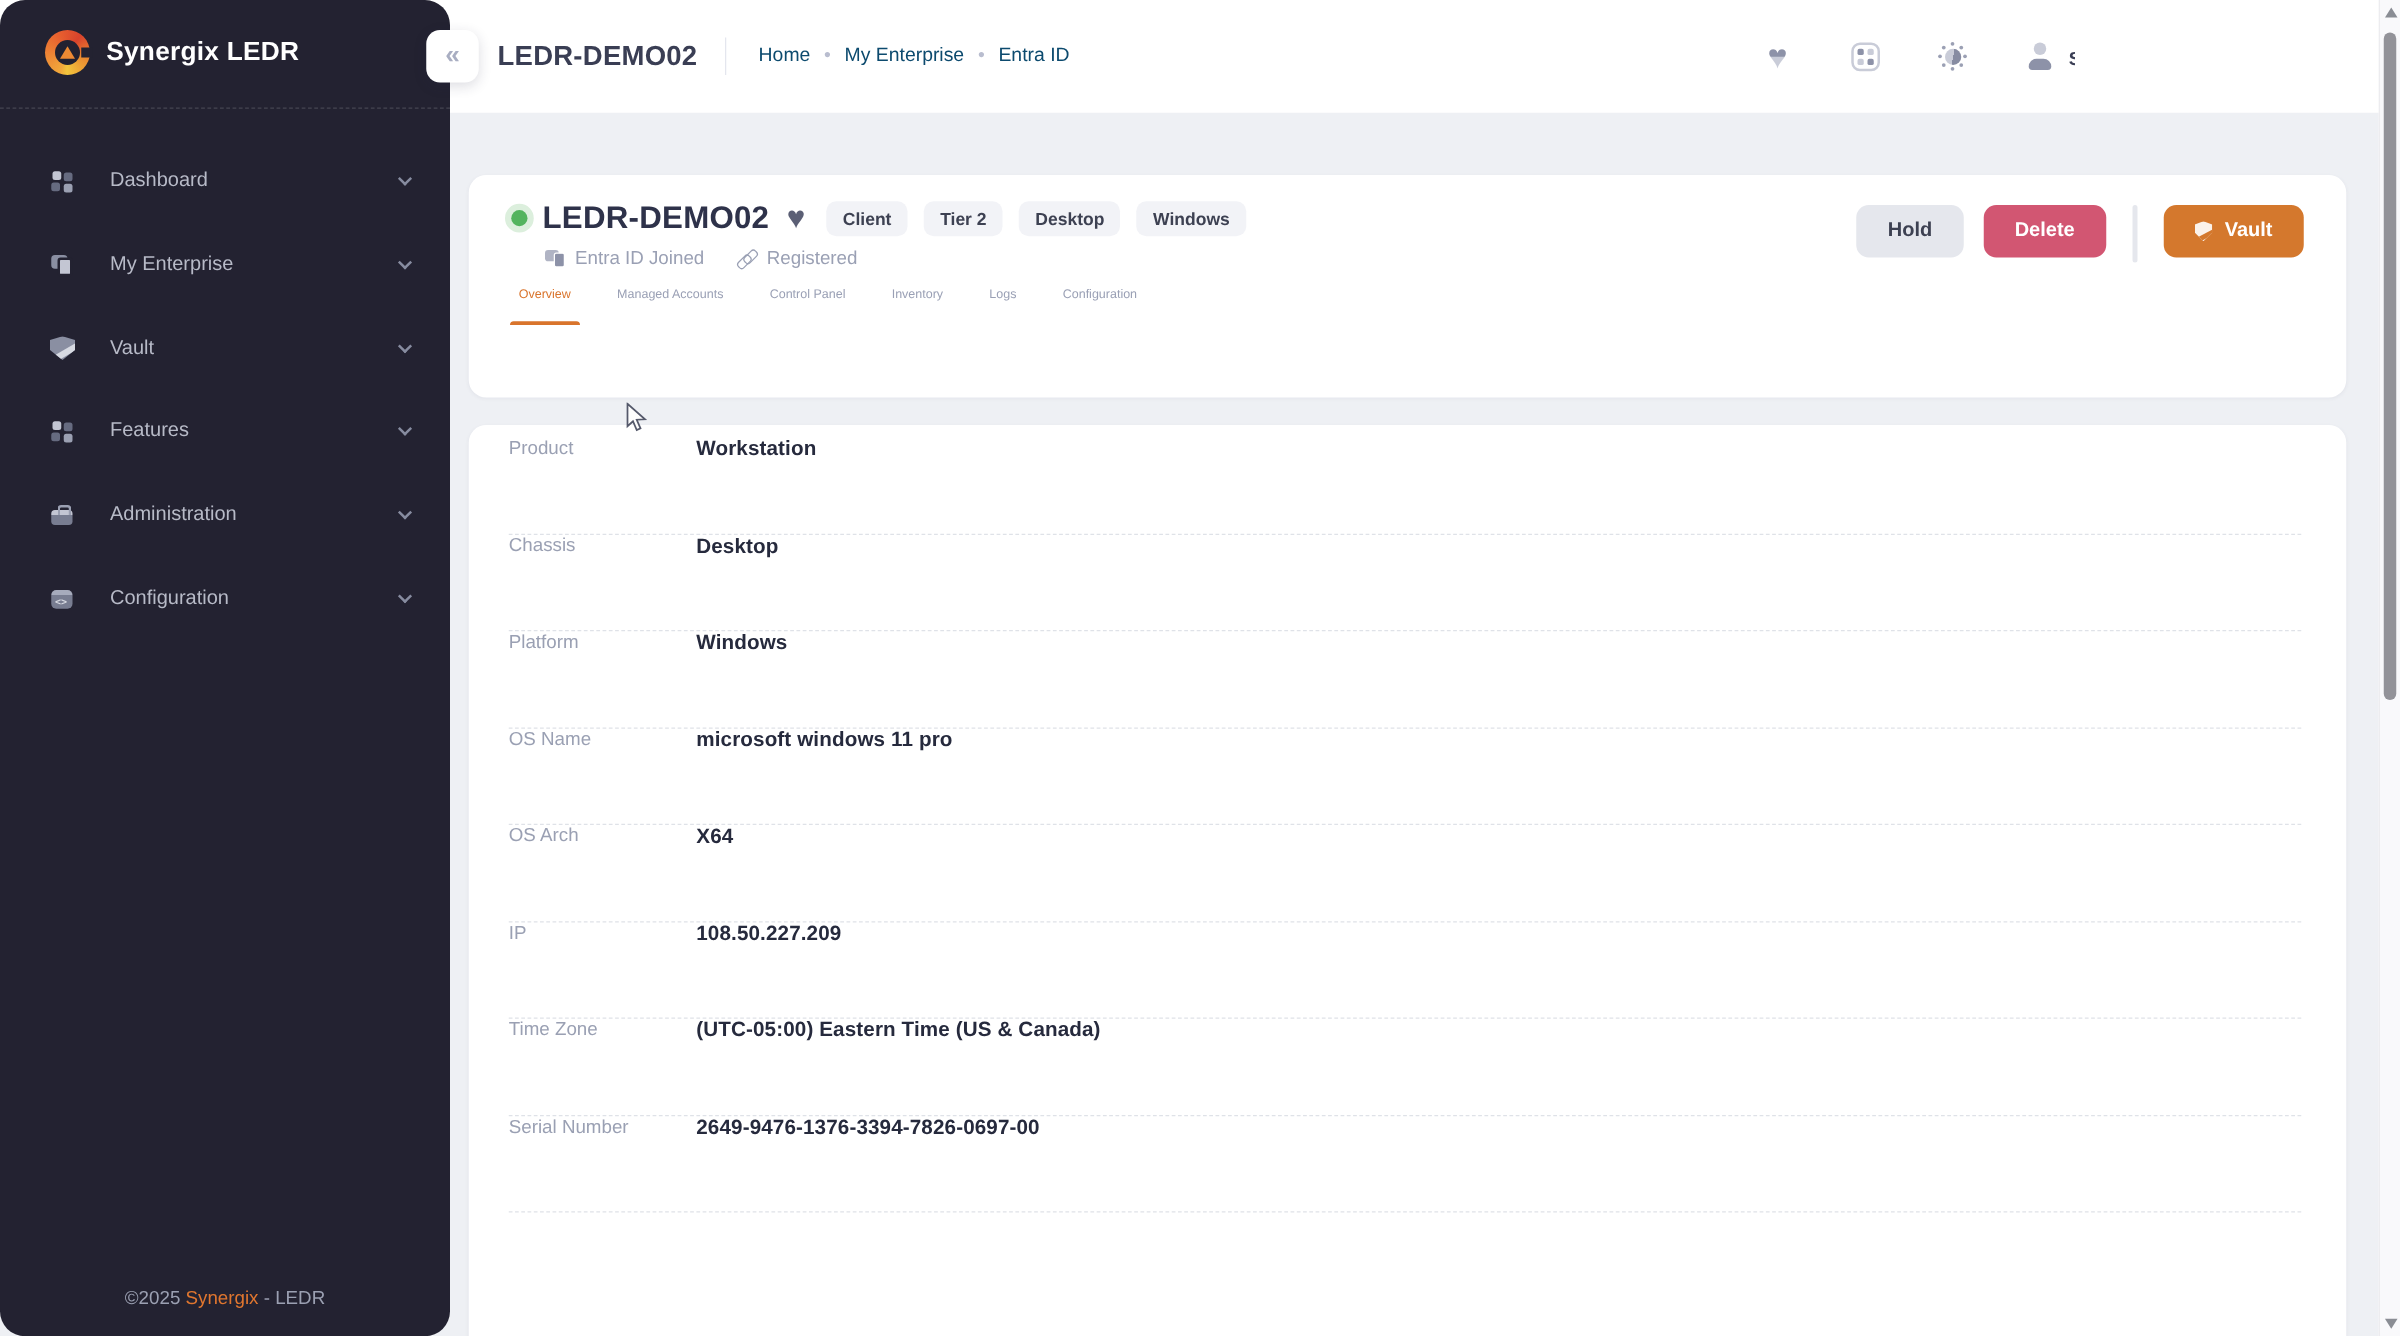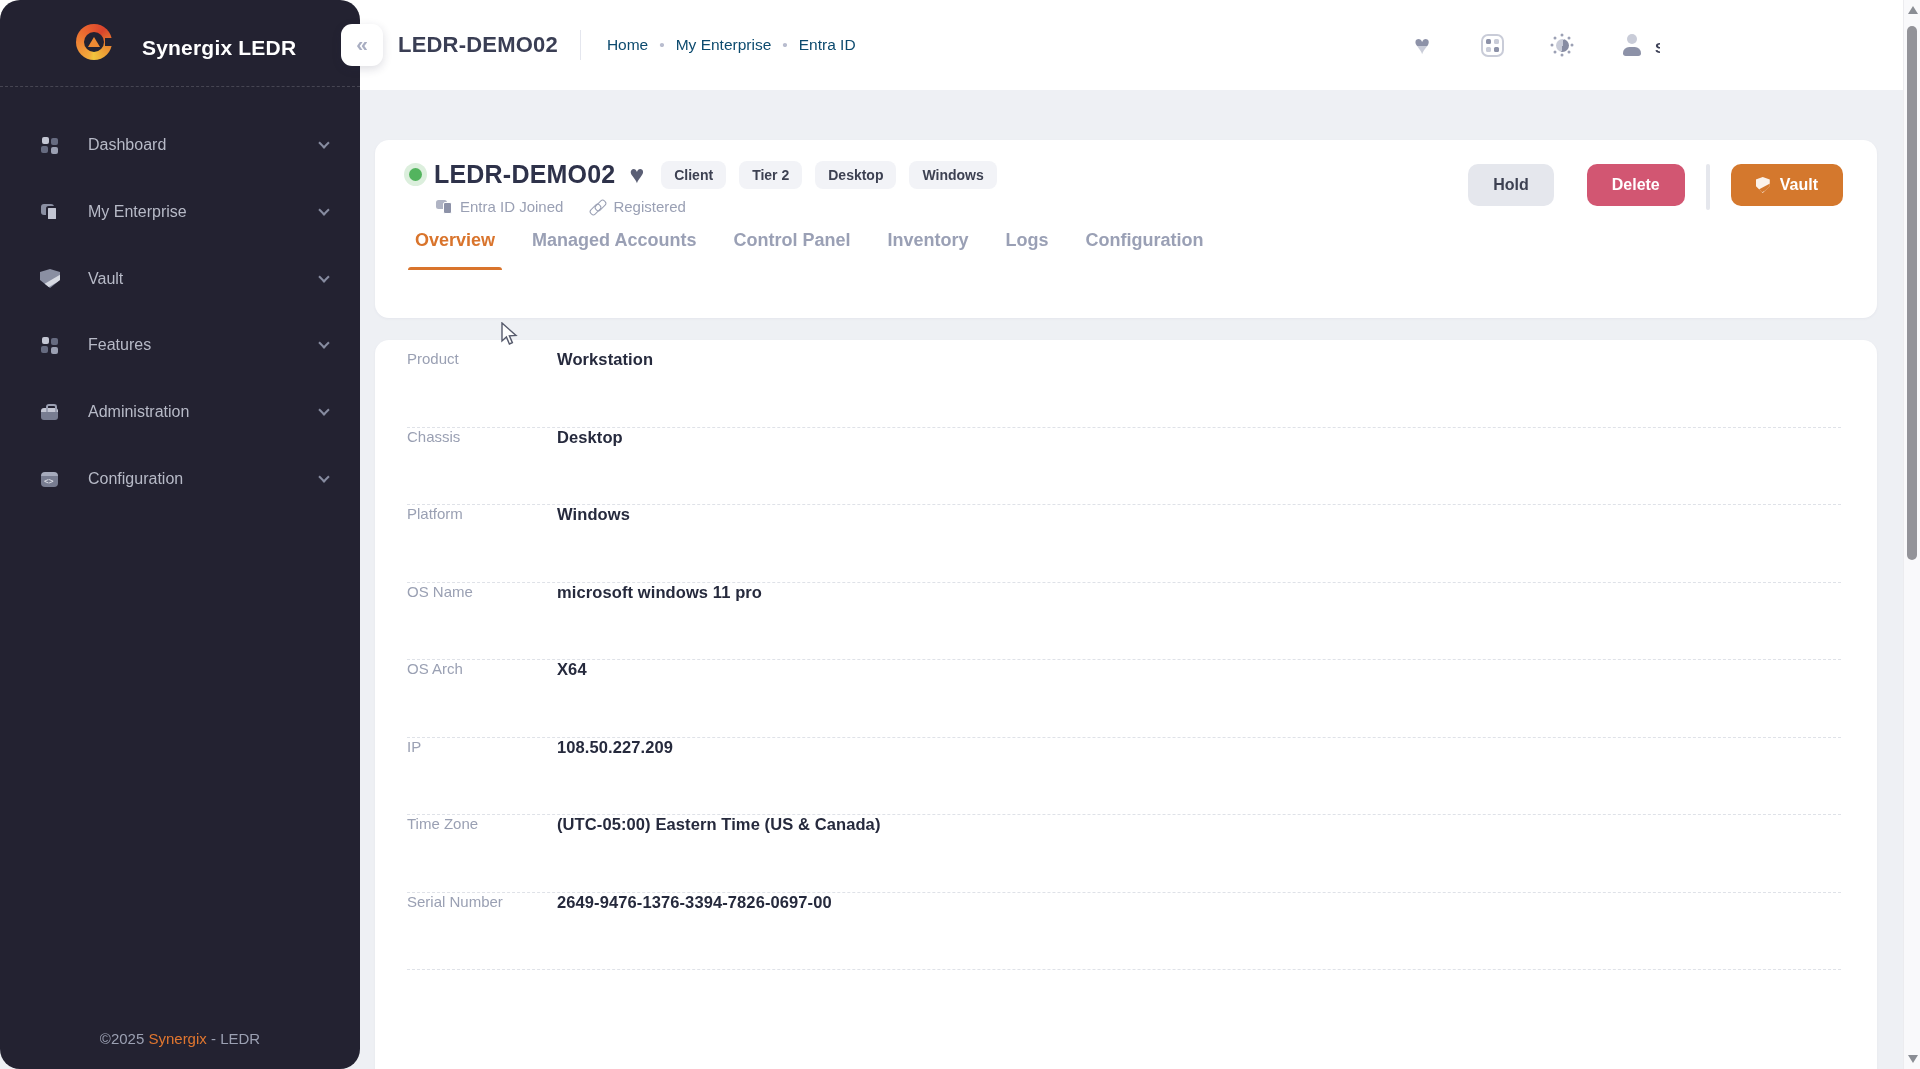--- a/index.html
+++ b/index.html
@@ -11,21 +11,21 @@
   }
   
   .content-bg { position:absolute; left:0; top:90px; right:17px; bottom:0; background:#eef0f4; }
 
   
   .sidebar {
     position:absolute; left:0; top:0; width:360px; height:1069px;
     background:var(--sidebar); border-radius:20px; z-index:5;
     display:flex; flex-direction:column;
   }
-  .brand { display:flex; align-items:flex-end; gap:30px; padding:24px 28px 26px 36px;margin-left:40px; }
+  .brand { display:flex; align-items:center; gap:13px; padding:24px 28px 26px 36px; }
   .logo { width:36px; height:36px; border-radius:50%; position:relative; flex:0 0 36px;
     background:conic-gradient(from 200deg,#f2a93b,#e9632f 35%,#d9432c 55%,#e9832f 72%,#f2c53d 95%,#f2a93b); }
   .logo::before { content:""; position:absolute; inset:8px; border-radius:50%; background:var(--sidebar); }
   .logo::after { content:""; position:absolute; right:-2px; top:14px; width:9px; height:8px; background:var(--sidebar); }
   .logo-tri { position:absolute; left:12px; top:13px; width:0; height:0;
     border-left:6px solid transparent; border-right:6px solid transparent; border-bottom:10px solid #ee8a33; }
   .brand-name { color:#ffffff; font-size:21px; font-weight:700; letter-spacing:.2px; white-space:nowrap; }
   .side-sep { border-bottom:1px dashed rgba(255,255,255,.16); }
   .nav { padding:36px 26px 0 30px; }
   .nav-item { display:flex; align-items:center; gap:28px; padding:12px 6px 12px 10px;
@@ -111,29 +111,29 @@
     border-radius:2px; background:#8d92a8; border:1.5px solid #fff; }
   .i-link { width:16px; height:16px; position:relative; }
   .i-link::before, .i-link::after { content:""; position:absolute; width:11px; height:5px;
     border:1.8px solid #9aa0b4; border-radius:3px; }
   .i-link::before { left:0; top:7px; transform:rotate(-45deg); }
   .i-link::after { left:5px; top:3px; transform:rotate(-45deg); }
   .actions { position:absolute; right:34px; top:24px; display:flex; align-items:flex-start; }
   .btn { border:none; border-radius:10px; font-family:inherit; font-size:16px; font-weight:600;
     padding:12px 25px; cursor:pointer; }
   .btn-hold { background:#e5e7ed; color:#3d4152; }
-  .btn-delete { background:var(--delete); color:#fff; margin-left:33px; }
+  .btn-delete { background:var(--delete); color:#fff; margin-left:16px; }
   .action-sep { width:4px; height:46px; background:#e5e7ed; border-radius:2px; margin:0 21px; }
   .btn-vault { background:var(--vault); color:#fff; display:flex; align-items:center; gap:10px; }
   .i-shield { width:14px; height:16px; background:rgba(255,255,255,.9); position:relative;
     clip-path:polygon(50% 0,100% 16%,100% 56%,50% 100%,0 56%,0 16%); }
   .i-shield::after { content:""; position:absolute; left:-3px; bottom:3px; width:22px; height:3.5px;
     background:var(--vault); transform:rotate(-28deg); }
   .tabs { display:flex; gap:37px; margin-top:15px; padding-left:6px; }
-  .tab { font-size:18px; font-weight:700; color:#9aa0b5; padding-bottom:19px;
+  .tab { font-size:10px; font-weight:400; color:#9aa0b5; padding-bottom:19px;
     position:relative; cursor:pointer; white-space:nowrap; }
   .tab.active { color:var(--accent); }
   .tab.active::after { content:""; position:absolute; left:-7px; right:-7px; bottom:0;
     height:3.5px; border-radius:3px 3px 0 0; background:var(--accent); }
 
   .card-details { margin-top:22px; min-height:790px; padding:10px 36px 0 32px; }
   .drow { display:flex; align-items:flex-start; height:77.5px; border-bottom:1px dashed #dfe2e8; }
   .dlabel { flex:0 0 150px; color:#9aa0b3; font-size:15px; }
   .dvalue { color:#262a3d; font-size:16.5px; font-weight:700; letter-spacing:.1px; }
 

